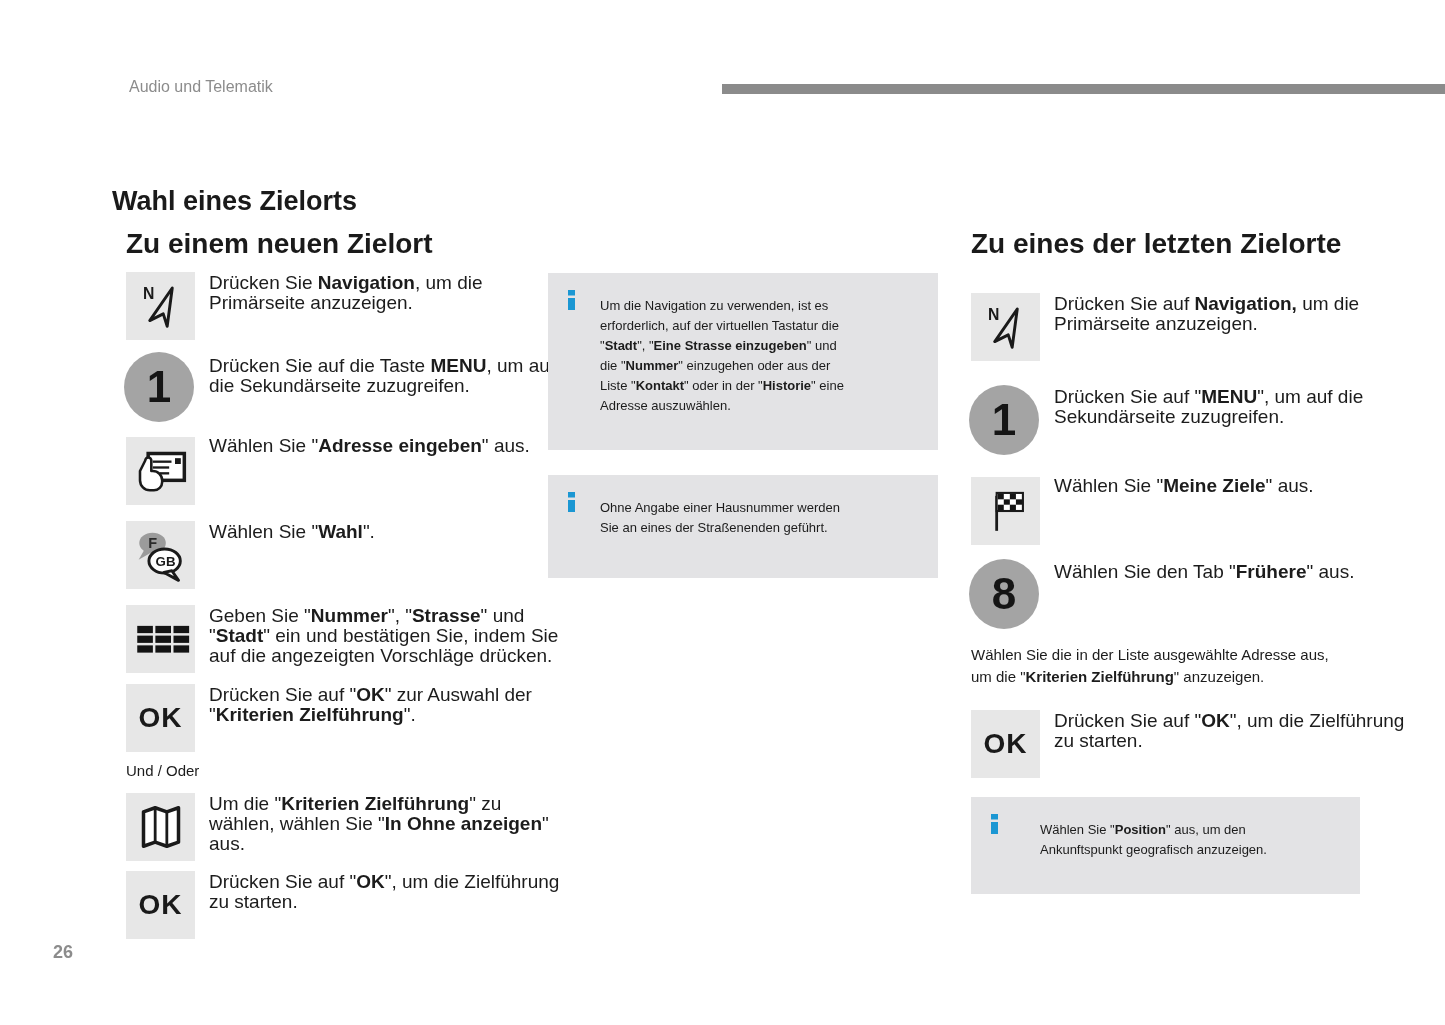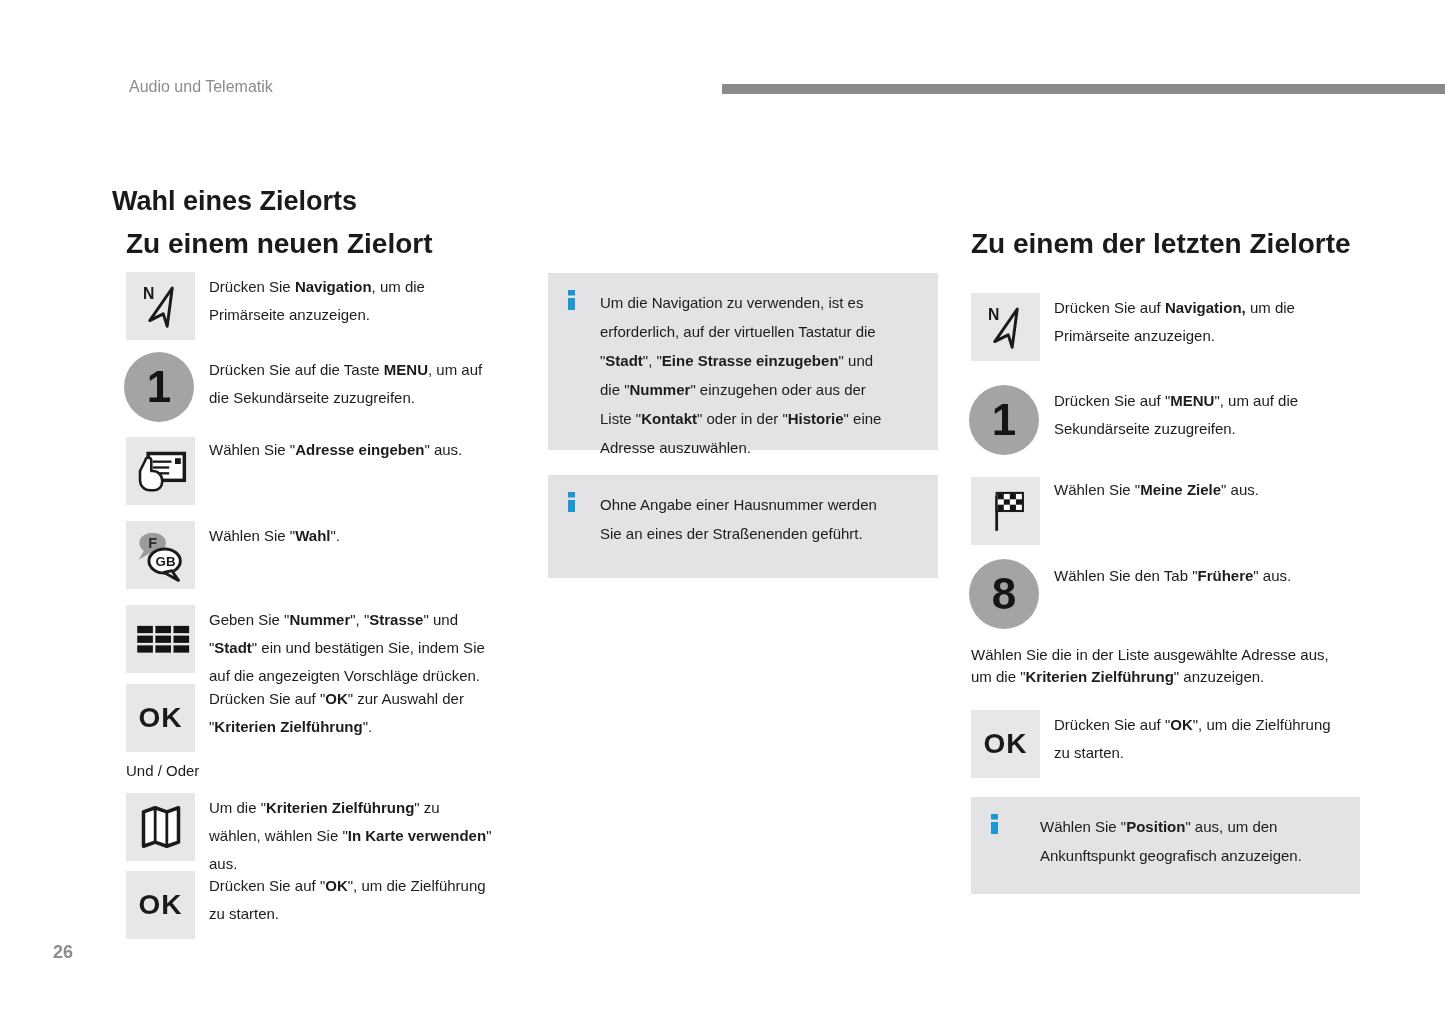--- a/index.html
+++ b/index.html
@@ -8,46 +8,46 @@
   .running-header{position:absolute;left:129px;top:78px;font-size:16px;color:#8c8c8c;}
   .header-bar{position:absolute;left:722px;top:84px;width:723px;height:10px;background:#8b8b8b;}
   .page-title{position:absolute;left:112px;top:186px;font-size:27px;font-weight:bold;color:#1a1a1a;margin:0;}
   .col-heading{position:absolute;font-size:28px;font-weight:bold;color:#1a1a1a;margin:0;}
   .icon-box{position:absolute;width:69px;height:68px;background:#e7e7e7;
             display:flex;align-items:center;justify-content:center;}
   .ok-key{font-size:28px;font-weight:bold;letter-spacing:1px;color:#1a1a1a;}
   .step-circle{position:absolute;width:70px;height:70px;border-radius:50%;background:#a4a4a4;
                display:flex;align-items:center;justify-content:center;
                font-size:44px;font-weight:bold;color:#151515;}
-  .step-text{position:absolute;font-size:15px;line-height:28px;white-space:pre-wrap;width:360px;}
+  .step-text{position:absolute;font-size:19px;line-height:20px;white-space:pre-wrap;width:360px;}
   .step-text b{font-weight:bold;}
   .connector{position:absolute;left:126px;top:762px;font-size:15px;}
   .info-box{position:absolute;background:#e3e3e5;display:flex;align-items:flex-start;
             padding:15px 12px 0 20px;box-sizing:border-box;}
   .info-i{flex:0 0 auto;margin-top:2px;}
-  .info-text{font-size:15px;line-height:29px;white-space:pre-wrap;}
+  .info-text{font-size:13px;line-height:20px;white-space:pre-wrap;margin-top:8px;}
   .info-text b{font-weight:bold;}
   .mid-gap{margin-left:24px;}
   .right-gap{margin-left:41px;}
   .free-par{position:absolute;font-size:15px;line-height:22px;white-space:pre-wrap;width:410px;}
   .free-par b{font-weight:bold;}
   .page-number{position:absolute;left:53px;top:942px;font-size:18px;font-weight:bold;color:#8c8c8c;}
   svg text{font-family:"Liberation Sans","DejaVu Sans",sans-serif;}
 </style>
 </head>
 <body>
 
 <div class="page">
 
   <div class="running-header">Audio und Telematik</div>
   <div class="header-bar"></div>
 
   <h1 class="page-title">Wahl eines Zielorts</h1>
   <h2 class="col-heading" style="left:126px;top:228px;">Zu einem neuen Zielort</h2>
-  <h2 class="col-heading" style="left:971px;top:228px;">Zu einem der letzten Zielorte</h2>
+  <h2 class="col-heading" style="left:971px;top:228px;">Zu eines der letzten Zielorte</h2>
 
   <div class="icon-box" style="left:126px;top:272px;">
     <svg viewBox="0 0 48 48" width="54" height="54">
       <text x="8" y="18" font-size="14" font-weight="bold" fill="#1a1a1a">N</text>
       <path d="M34 8 L14 37 L26 31 L29.5 42 Z" fill="none" stroke="#1a1a1a" stroke-width="2.6" stroke-linejoin="round"></path>
     </svg>
   </div>
   <div class="step-text" style="left:209px;top:273px;"><span>Drücken Sie </span><b>Navigation</b><span>, um die
 Primärseite anzuzeigen.</span></div>
 
@@ -107,21 +107,21 @@
   <div class="connector">Und / Oder</div>
 
   <div class="icon-box" style="left:126px;top:793px;">
     <svg viewBox="0 0 48 48" width="56" height="56">
       <path d="M9 11 L19 7.5 L29 11 L39 7.5 L39 37 L29 40.5 L19 37 L9 40.5 Z" fill="#ffffff" stroke="#1a1a1a" stroke-width="3" stroke-linejoin="round"></path>
       <line x1="19" y1="7.5" x2="19" y2="37" stroke="#1a1a1a" stroke-width="2.4"></line>
       <line x1="29" y1="11" x2="29" y2="40.5" stroke="#1a1a1a" stroke-width="2.4"></line>
     </svg>
   </div>
   <div class="step-text" style="left:209px;top:794px;"><span>Um die "</span><b>Kriterien Zielführung</b><span>" zu
-wählen, wählen Sie "</span><b>In Karte verwenden</b><span>"
+wählen, wählen Sie "</span><b>In Ohne anzeigen</b><span>"
 aus.</span></div>
 
   <div class="icon-box" style="left:126px;top:871px;">
     <span class="ok-key">OK</span>
   </div>
   <div class="step-text" style="left:209px;top:872px;"><span>Drücken Sie auf "</span><b>OK</b><span>", um die Zielführung
 zu starten.</span></div>
 
   <div class="info-box" style="left:548px;top:273px;width:390px;height:177px;">
     <span class="info-i">

